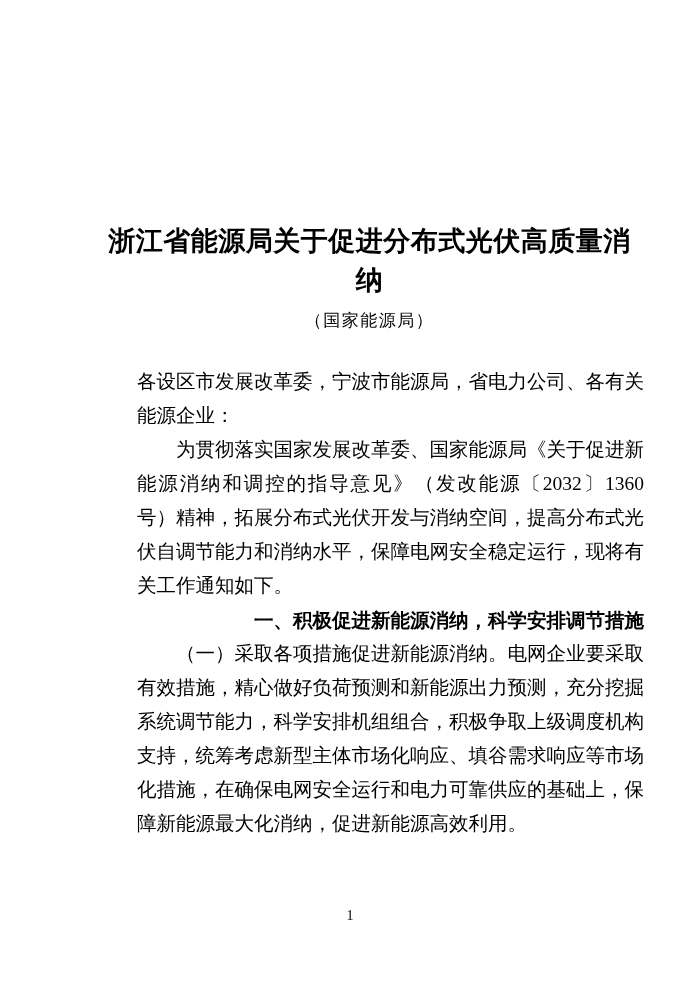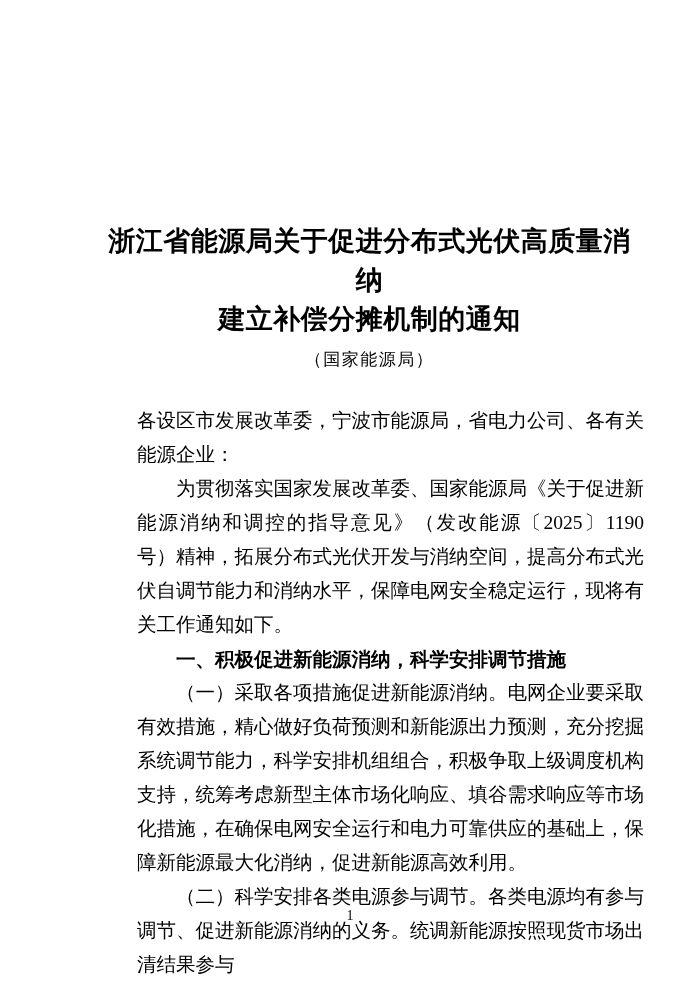--- a/index.html
+++ b/index.html
@@ -46,21 +46,21 @@
   }
   .doc-body p {
     margin: 0;
   }
   .doc-body p.indent {
     text-indent: 2em;
   }
   .doc-body p.heading {
     font-family: "Liberation Sans", "DejaVu Sans", sans-serif;
     font-weight: bold;
-    text-align: left;
+    text-align: right;
   }
   .lead {
     font-weight: normal;
   }
   .page-number {
     position: absolute;
     left: 0;
     bottom: 55px;
     width: 100%;
     text-align: center;
@@ -69,31 +69,29 @@
   }
 </style>
 </head>
 <body>
 
 <div class="page">
   <div class="content">
 
     <div class="doc-title">
       <div>浙江省能源局关于促进分布式光伏高质量消纳</div>
-      <div>建立补偿分摊机制的通知</div>
     </div>
 
     <div class="doc-subtitle">（国家能源局）</div>
 
     <div class="doc-body">
       <p>各设区市发展改革委，宁波市能源局，省电力公司、各有关能源企业：</p>
       <div id="paragraphs">
-          <p class="indent"><span>为贯彻落实国家发展改革委、国家能源局《关于促进新能源消纳和调控的指导意见》（发改能源〔2025〕1190 号）精神，拓展分布式光伏开发与消纳空间，提高分布式光伏自调节能力和消纳水平，保障电网安全稳定运行，现将有关工作通知如下。</span></p>
+          <p class="indent"><span>为贯彻落实国家发展改革委、国家能源局《关于促进新能源消纳和调控的指导意见》（发改能源〔2032〕1360 号）精神，拓展分布式光伏开发与消纳空间，提高分布式光伏自调节能力和消纳水平，保障电网安全稳定运行，现将有关工作通知如下。</span></p>
           <p class="indent heading"><span>一、积极促进新能源消纳，科学安排调节措施</span></p>
           <p class="indent"><span class="lead">（一）采取各项措施促进新能源消纳。</span><span>电网企业要采取有效措施，精心做好负荷预测和新能源出力预测，充分挖掘系统调节能力，科学安排机组组合，积极争取上级调度机构支持，统筹考虑新型主体市场化响应、填谷需求响应等市场化措施，在确保电网安全运行和电力可靠供应的基础上，保障新能源最大化消纳，促进新能源高效利用。</span></p>
-          <p class="indent"><span class="lead">（二）科学安排各类电源参与调节。</span><span>各类电源均有参与调节、促进新能源消纳的义务。统调新能源按照现货市场出清结果参与</span></p>
         </div>
     </div>
 
   </div>
 
   <div class="page-number">1</div>
 </div>
 
 </body></html>

